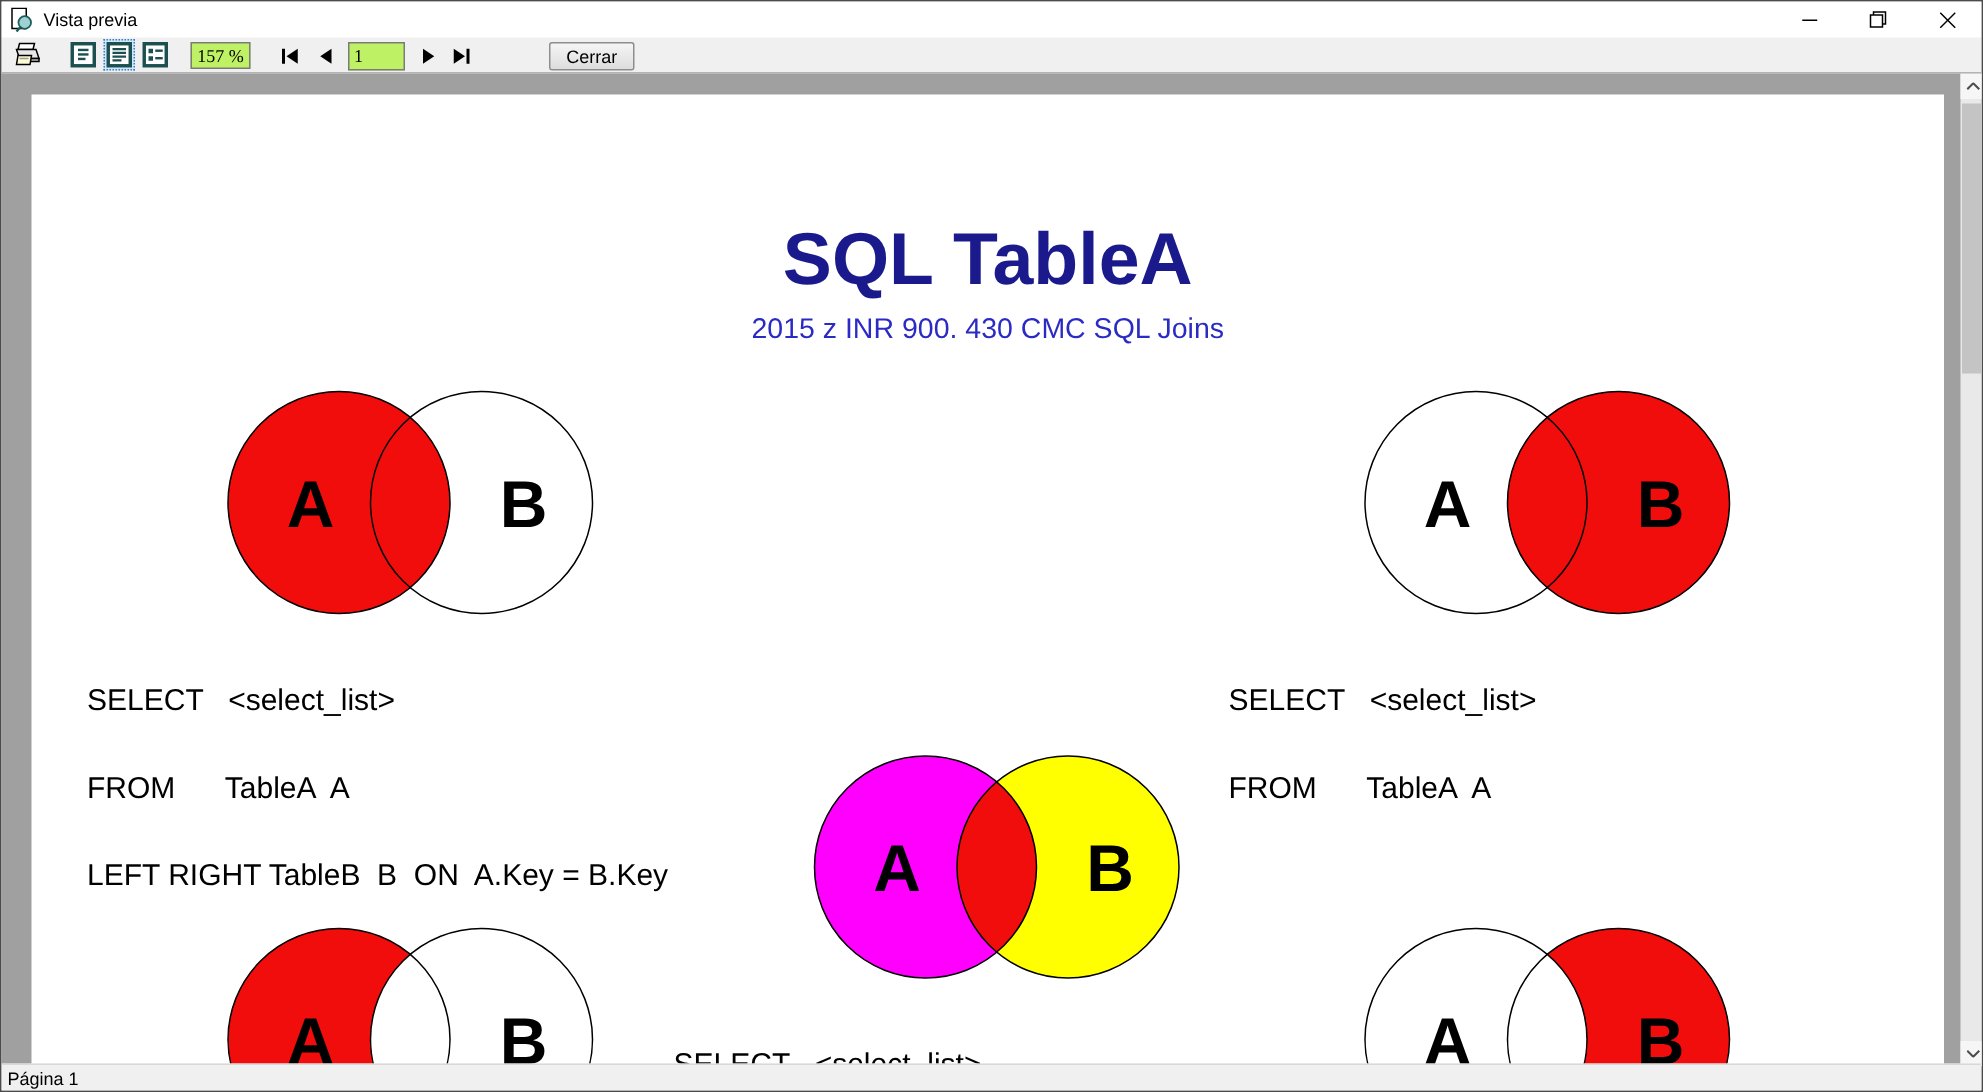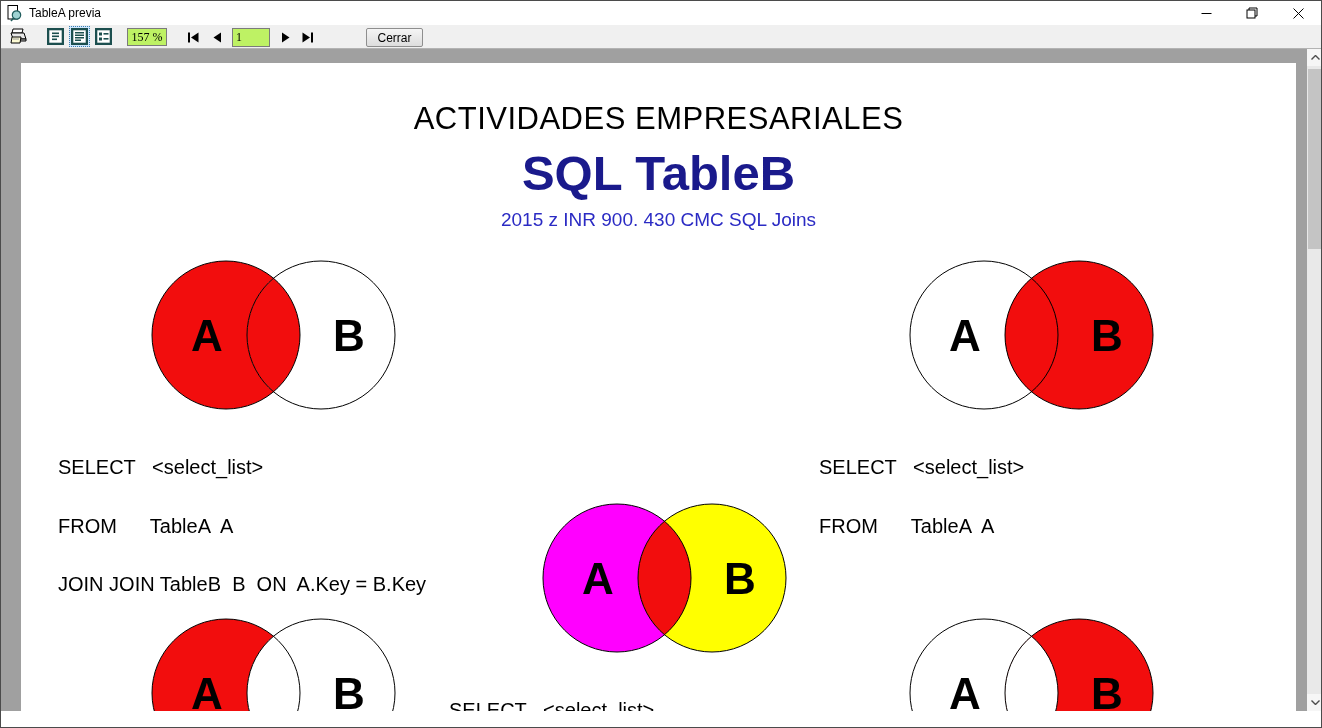--- a/index.html
+++ b/index.html
@@ -58,21 +58,21 @@
 <body>
 
 <div class="window">
 
   <div class="titlebar">
     <svg class="titlebar-icon" viewBox="0 0 17 17">
       <rect x="2" y="0.5" width="9.5" height="13.5" fill="#fff" stroke="#000" stroke-width="1"></rect>
       <circle cx="10.5" cy="10" r="4.2" fill="#9ed2d2" stroke="#1f5c5c" stroke-width="1.2"></circle>
       <line x1="7.6" y1="13" x2="5" y2="16" stroke="#1f5c5c" stroke-width="1.6"></line>
     </svg>
-    <span class="titlebar-text">TableA previa</span>
+    <span class="titlebar-text">Vista previa</span>
     <div class="caption-buttons">
       <div class="caption-btn">
         <svg width="11" height="11" viewBox="0 0 11 11">
             <line x1="0.5" y1="5.5" x2="10.5" y2="5.5" stroke="#000" stroke-width="1"></line>
           </svg>
       </div>
       <div class="caption-btn">
         <svg width="12" height="12" viewBox="0 0 12 12">
           <path d="M3 3 V1 H11 V9 H9" fill="none" stroke="#000" stroke-width="1"></path>
           <rect x="1" y="3" width="8" height="8" fill="#fff" stroke="#000" stroke-width="1"></rect>
@@ -151,42 +151,41 @@
         <rect x="10" y="0.5" width="2" height="10" fill="#000"></rect>
       </svg>
     </div>
 
     <button class="tb-abs close-btn">Cerrar</button>
   </div>
 
   <div class="content">
     <div class="page">
 
-      <div class="doc-title">ACTIVIDADES EMPRESARIALES</div>
-      <div class="doc-title2">SQL TableB</div>
+      <div class="doc-title2">SQL TableA</div>
       <div class="doc-title3">2015 z INR 900. 430 CMC SQL Joins</div>
 
       <svg class="venn" style="left:128px;top:195px;" width="250" height="156">
         <defs>
             <clipPath id="clipA0">
               <circle cx="77" cy="77" r="74"></circle>
             </clipPath>
           </defs>
         <circle cx="77" cy="77" r="74" fill="#f20d0d"></circle>
         <circle cx="172" cy="77" r="74" fill="#ffffff"></circle>
         <circle cx="172" cy="77" r="74" clip-path="url(#clipA0)" fill="#f20d0d"></circle>
         <circle class="outline" cx="77" cy="77" r="74"></circle>
         <circle class="outline" cx="172" cy="77" r="74"></circle>
         <text class="vlabel" x="58" y="93">A</text>
         <text class="vlabel" x="200" y="93">B</text>
       </svg>
       <div class="sql" style="left:37px;top:356px;">
         <div>SELECT   &lt;select_list&gt;</div>
         <div>FROM      TableA  A</div>
-        <div>JOIN JOIN TableB  B  ON  A.Key = B.Key</div>
+        <div>LEFT RIGHT TableB  B  ON  A.Key = B.Key</div>
       </div>
 
       <svg class="venn" style="left:886px;top:195px;" width="250" height="156">
         <defs>
             <clipPath id="clipA1">
               <circle cx="77" cy="77" r="74"></circle>
             </clipPath>
           </defs>
         <circle cx="77" cy="77" r="74" fill="#ffffff"></circle>
         <circle cx="172" cy="77" r="74" fill="#f20d0d"></circle>
@@ -261,14 +260,17 @@
       </div>
       <div class="sb-thumb"></div>
       <div class="sb-arrow down">
         <svg width="9" height="5" viewBox="0 0 9 5">
             <polyline points="0.5,0.5 4.5,4.5 8.5,0.5" fill="none" stroke="#4d4d4d" stroke-width="1.4"></polyline>
           </svg>
       </div>
     </div>
   </div>
 
+  <div class="statusbar">
+    <span>Página 1</span>
+  </div>
 
 </div>
 
 </body></html>

